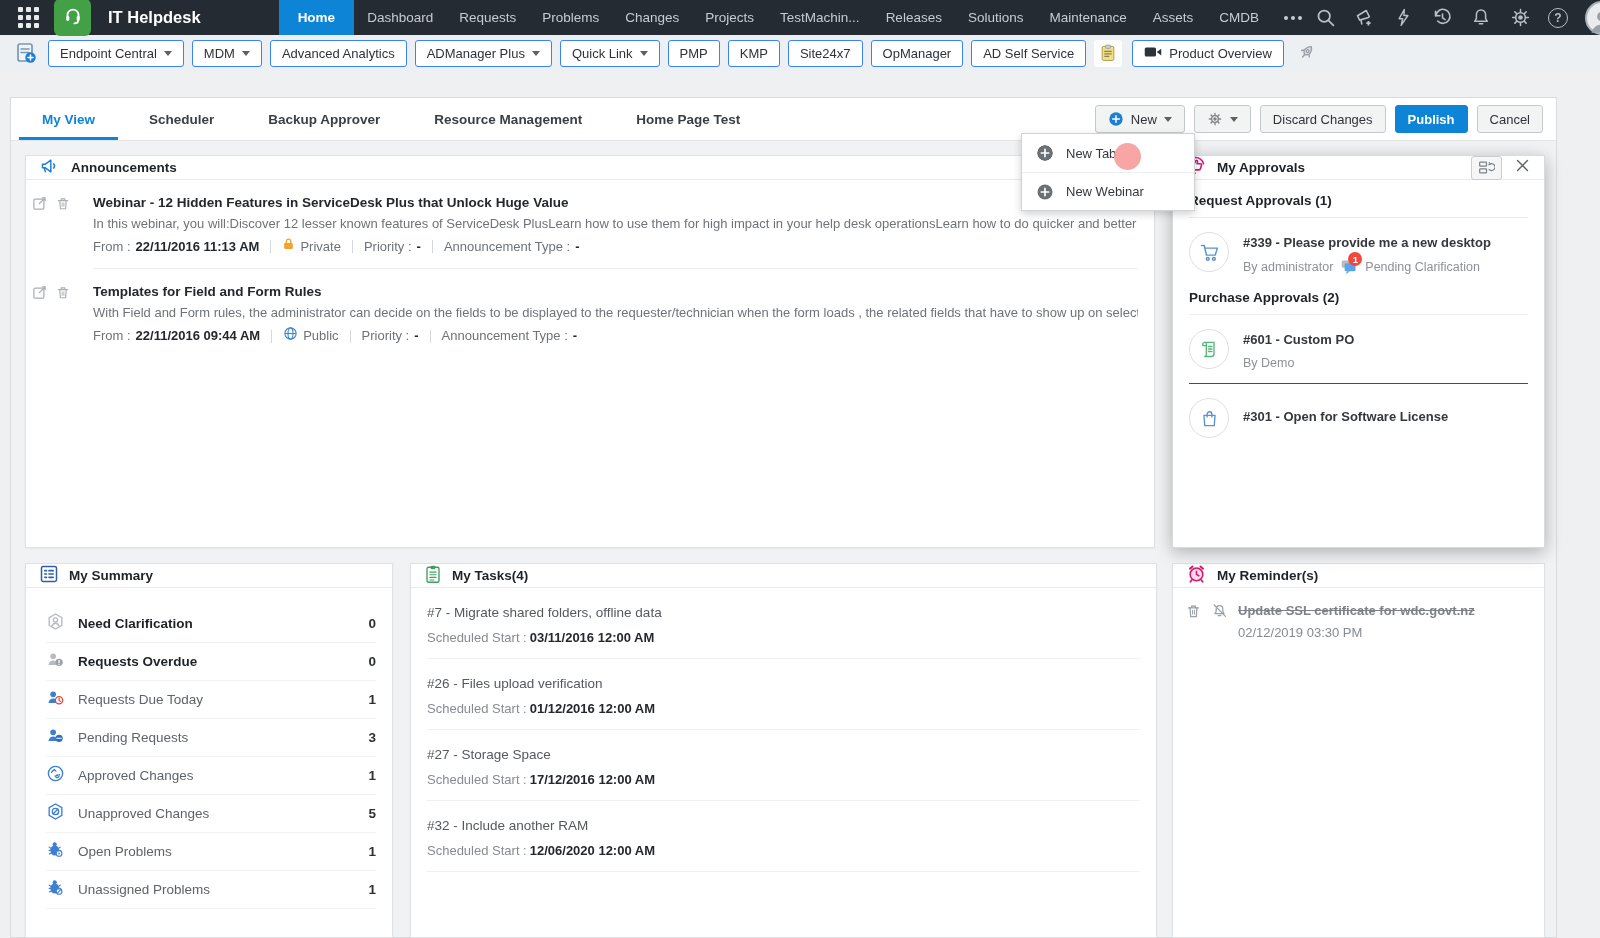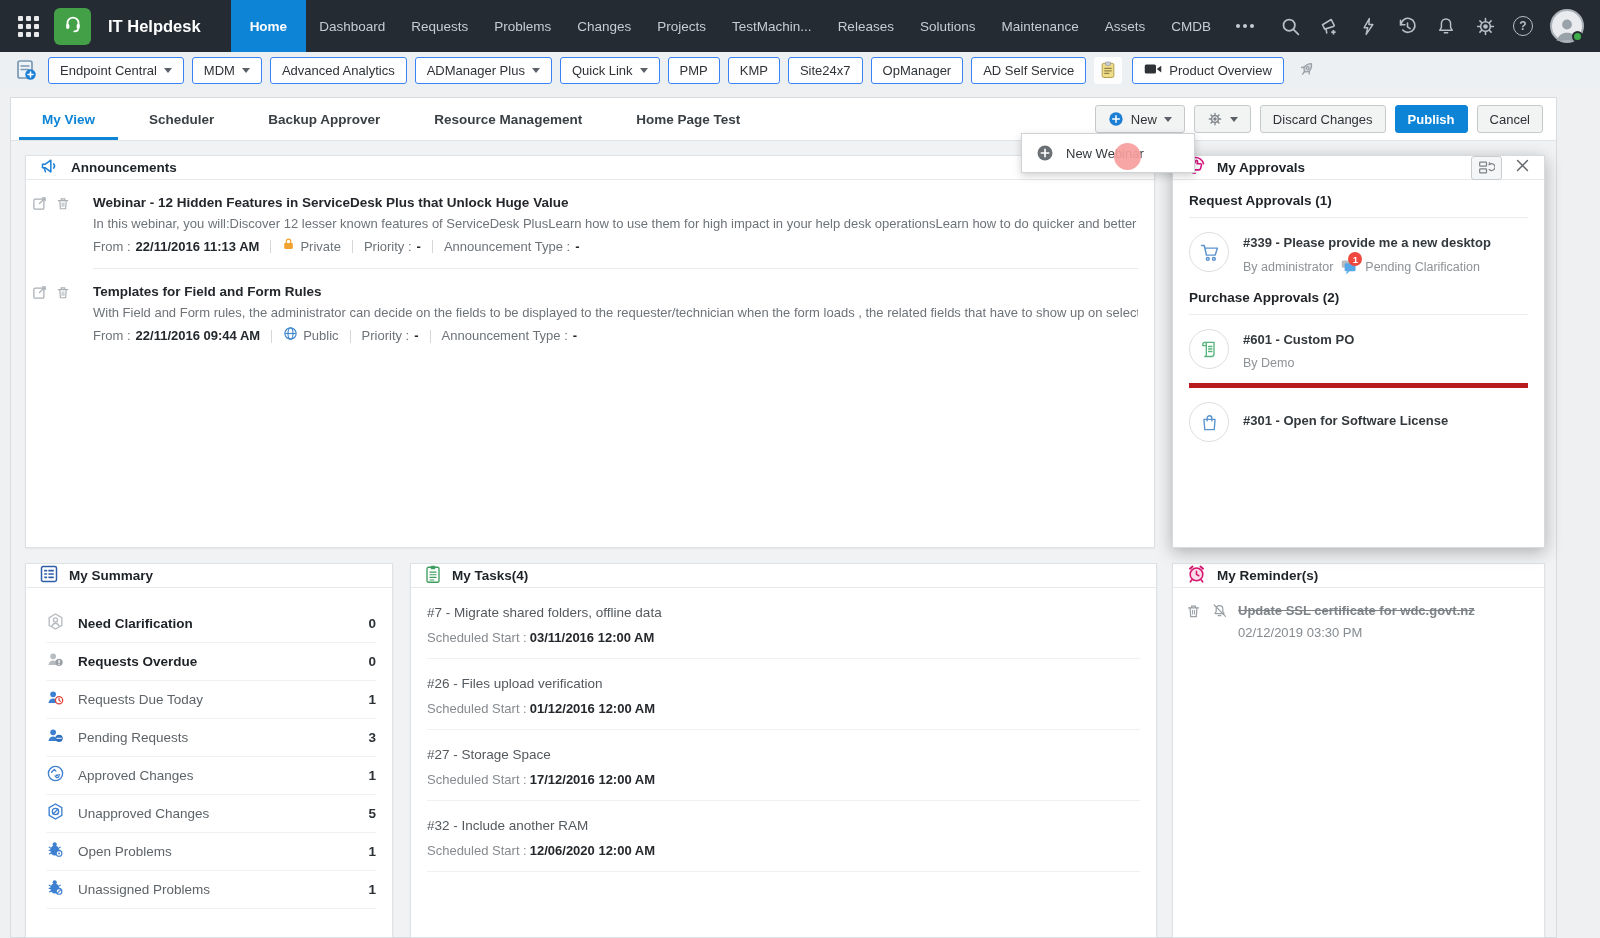--- a/index.html
+++ b/index.html
@@ -3,29 +3,29 @@
 <meta charset="utf-8">
 <style>
   * { box-sizing: border-box; }
   html,body { margin:0; padding:0; }
   body {
     width:1600px; height:938px; position:relative; overflow:hidden;
     font-family:"Liberation Sans", sans-serif; background:#eef0f2;
   }
 
   
-  .topnav { height:52px; background:#242b33; display:flex; align-items:stretch; }
+  .topnav { height:35px; background:#242b33; display:flex; align-items:stretch; }
   .nav-left { display:flex; align-items:center; gap:15px; padding:0 16px 0 18px; }
   .grid-icon { display:grid; grid-template-columns:repeat(3,5px); grid-gap:3px; cursor:pointer; }
   .grid-icon i { width:5px; height:5px; background:#e8eaec; border-radius:1px; }
   .logo-box { width:37px; height:37px; border-radius:6px; background:#43a047; display:flex; align-items:center; justify-content:center; }
   .app-title { color:#fff; font-size:16.5px; font-weight:bold; margin-left:2px; white-space:nowrap; }
   .nav-items { display:flex; align-items:stretch; margin-left:14px; }
   .nav-item { display:flex; align-items:center; padding:0 13px; font-size:13.5px; color:#c6ccd3; cursor:pointer; white-space:nowrap; }
-  .nav-item.active { background:#0d84d6; color:#fff; font-weight:bold; padding:0 19px; }
+  .nav-item.active { background:#0d84d6; color:#fff; font-weight:bold; padding:0 19px;margin-left:48px; }
   .nav-more { display:flex; align-items:center; gap:3px; padding:0 12px; cursor:pointer; }
   .nav-more i { width:4px; height:4px; border-radius:50%; background:#c6ccd3; }
   .nav-right { margin-left:auto; display:flex; align-items:center; gap:17px; padding-right:16px; }
   .nav-ic { width:22px; height:22px; display:flex; align-items:center; justify-content:center; cursor:pointer; }
   .help-ic { width:20px; height:20px; border:1.6px solid #b9bfc6; border-radius:50%; color:#b9bfc6; font-size:12px; font-weight:bold; display:flex; align-items:center; justify-content:center; cursor:pointer; }
   .avatar { position:relative; width:34px; height:34px; border-radius:50%; background:#e9ebee; display:flex; align-items:flex-end; justify-content:center; overflow:visible; cursor:pointer; border:2px solid #aab1b8; }
   .avatar .dot { position:absolute; right:-1px; bottom:-1px; width:11px; height:11px; border-radius:50%; background:#3fae49; border:2px solid #242b33; }
 
   
   .toolbar { height:36px; background:#edf0f2; display:flex; align-items:center; gap:8px; padding:0 12px; }
@@ -63,21 +63,21 @@
   .an-meta { display:flex; align-items:center; gap:11px; font-size:13px; color:#6e7378; margin-top:4px; line-height:18px; }
   .meta-strong { font-weight:bold; color:#24282c; }
   .vsep { width:1px; height:13px; background:#d5d8db; }
   .meta-pair { display:flex; align-items:center; gap:5px; }
 
   
   #appr { left:1172px; top:155px; width:373px; height:393px; box-shadow:0 4px 16px rgba(0,0,0,0.28); z-index:20; border:1px solid #d8dbde; }
   .ap-body { padding:0 16px; }
   .ap-sec-title { font-size:13.5px; font-weight:bold; color:#1f2327; padding:13px 0 9px; border-bottom:1px solid #ededef; }
   .ap-item { display:flex; gap:14px; padding:14px 0 13px; align-items:flex-start; }
-  .ap-item.divided { border-top:5px solid #b91c1c; }
+  .ap-item.divided { border-top:1px solid #b91c1c; }
   .ap-avatar { width:40px; height:40px; border:1px solid #dcdfe1; border-radius:50%; display:flex; align-items:center; justify-content:center; flex:none; background:#fff; }
   .ap-title { font-size:13px; font-weight:bold; color:#33383c; line-height:17px; margin-top:2px; }
   .ap-by { font-size:12.5px; color:#8d9296; margin-top:8px; display:flex; align-items:center; gap:7px; }
   .chat-wrap { position:relative; width:18px; height:16px; }
   .chat-badge { position:absolute; top:-7px; left:8px; min-width:14px; height:14px; border-radius:8px; background:#f0483e; color:#fff; font-size:9.5px; font-weight:bold; display:flex; align-items:center; justify-content:center; padding:0 3px; }
 
   
   #summ { left:25px; top:563px; width:368px; height:375px; }
   .sm-rows { padding-top:17px; }
   .sm-row { display:flex; align-items:center; height:38px; margin:0 16px 0 20px; gap:13px; border-bottom:1px solid #f1f2f3; cursor:pointer; }
@@ -651,19 +651,27 @@
     <div class="rm-text">
       <div class="rm-title">Update SSL certificate for wdc.govt.nz</div>
       <div class="rm-date">02/12/2019 03:30 PM</div>
     </div>
   </div>
 </div>
 
 <div class="new-menu">
   <div class="menu-item">
     <svg width="18" height="18" viewBox="0 0 24 24">
+        <circle cx="12" cy="12" r="10" fill="#808белow6b70"></circle>
+        <circle cx="12" cy="12" r="10" fill="#6b7075"></circle>
+        <path d="M12 7v10M7 12h10" stroke="#fff" stroke-width="2.2" stroke-linecap="round"></path>
+      </svg>
+    <span>New Tab</span>
+  </div>
+  <div class="menu-item">
+    <svg width="18" height="18" viewBox="0 0 24 24">
         <circle cx="12" cy="12" r="10" fill="#6b7075"></circle>
         <path d="M12 7v10M7 12h10" stroke="#fff" stroke-width="2.2" stroke-linecap="round"></path>
       </svg>
     <span>New Webinar</span>
   </div>
 </div>
 <div class="click-dot"></div>
 
 </body></html>

